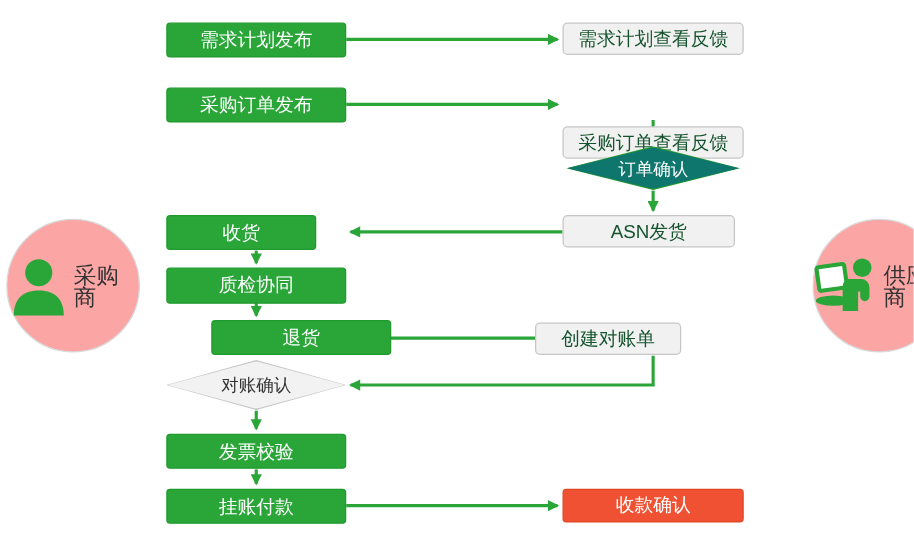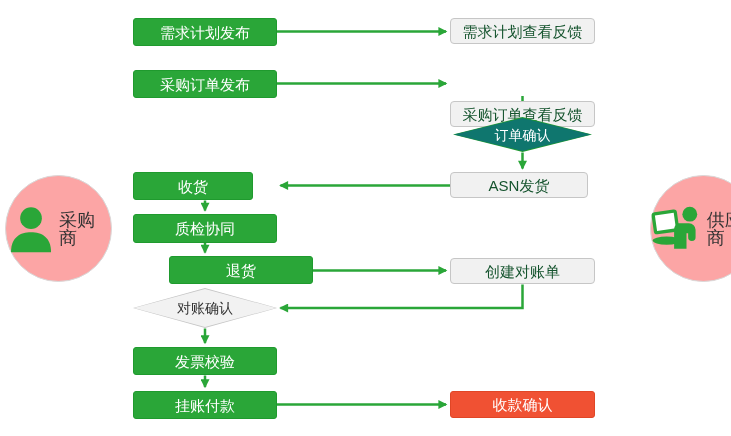--- a/index.html
+++ b/index.html
@@ -98,16 +98,16 @@
 
   <div class="node proc-gray" style="left:450px;top:18px;width:145px;height:26px;">需求计划查看反馈</div>
   <div class="node proc-gray" style="left:450px;top:70px;width:145px;height:26px;margin-top:31px;">采购订单查看反馈</div>
 
   <div class="diamond green" style="left:453px;top:117px;width:139px;height:35px;">
     <div class="d-outer"></div>
     <div class="d-inner">订单确认</div>
   </div>
 
   <div class="node proc-gray" style="left:450px;top:172px;width:138px;height:26px;">ASN发货</div>
-  <div class="node proc-gray" style="left:450px;top:258px;width:145px;height:26px;">创建对账单</div>
+  <div class="node proc-gray" style="left:428px;top:258px;width:117px;height:26px;">创建对账单</div>
   <div class="node proc-red" style="left:450px;top:391px;width:145px;height:27px;">收款确认</div>
 
 </div>
 
 </body></html>

